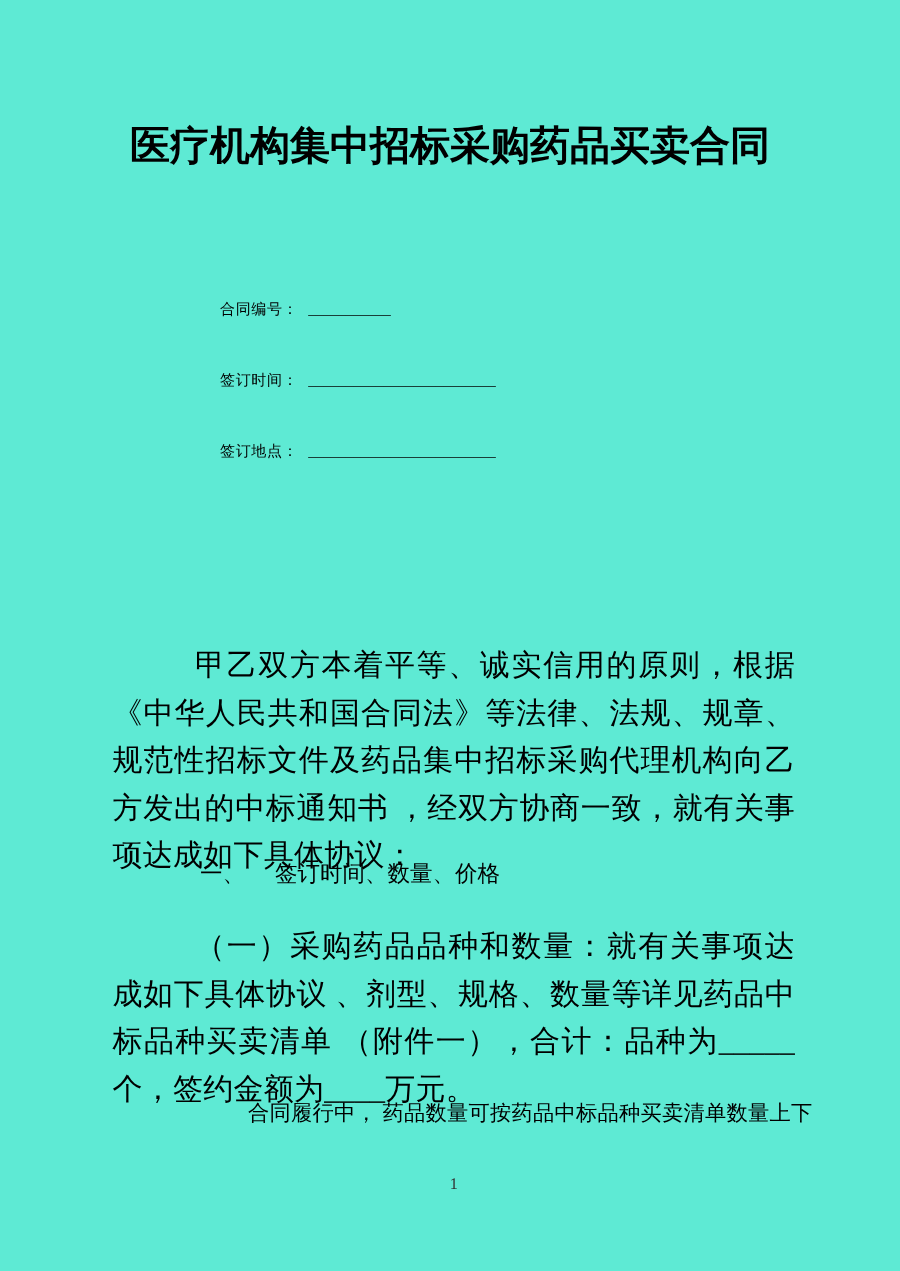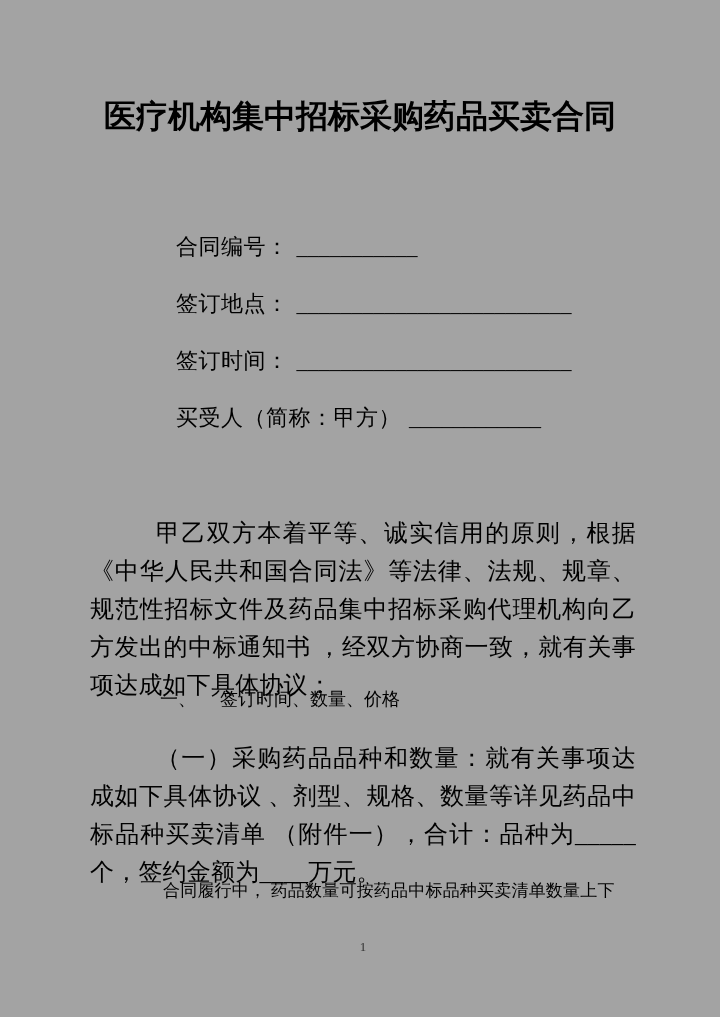--- a/index.html
+++ b/index.html
@@ -4,21 +4,21 @@
 <style>
   html, body {
     margin: 0;
     padding: 0;
     background: #ffffff;
   }
   .page {
     position: relative;
     width: 720px;
     height: 1017px;
-    background: #a3a3a3;
+    background: #5eead4;
     color: #000000;
     font-family: "Liberation Serif", "DejaVu Serif", serif;
     overflow: hidden;
   }
   .doc-title {
     position: absolute;
     top: 94px;
     left: 0;
     width: 720px;
     margin: 0;
@@ -29,21 +29,21 @@
     line-height: 44px;
     letter-spacing: 0px;
     color: #000000;
   }
   .fields {
     position: absolute;
     top: 236px;
     left: 176px;
   }
   .field-row {
-    font-size: 22px;
+    font-size: 12px;
     line-height: 22px;
     height: 22px;
     margin-bottom: 35px;
     white-space: nowrap;
   }
   .field-label {
     letter-spacing: 0.5px;
   }
   .field-blank {
     margin-left: 8px;
@@ -71,21 +71,21 @@
     line-height: 30px;
     white-space: nowrap;
   }
   .section-heading .heading-title { margin-left: 24px; }
   .para-clause1 { top: 739px; text-indent: 66px; }
   .para-clause2 {
     top: 872px;
     text-indent: 73px;
     font-size: 17px;
     width: 560px;
-    text-align: left;
+    text-align: right;
   }
   .page-number {
     position: absolute;
     top: 938px;
     left: 90px;
     width: 546px;
     text-align: center;
     font-size: 13px;
     line-height: 18px;
     color: #333333;
@@ -96,27 +96,24 @@
 
 <div class="page">
 
   <h1 class="doc-title">医疗机构集中招标采购药品买卖合同</h1>
 
   <div class="fields">
     <div class="field-row">
       <span class="field-label">合同编号：</span><span class="field-blank">___________</span>
     </div>
     <div class="field-row">
-      <span class="field-label">签订地点：</span><span class="field-blank">_________________________</span>
-    </div>
-    <div class="field-row">
       <span class="field-label">签订时间：</span><span class="field-blank">_________________________</span>
     </div>
     <div class="field-row">
-      <span class="field-label">买受人（简称：甲方）</span><span class="field-blank">____________</span>
+      <span class="field-label">签订地点：</span><span class="field-blank">_________________________</span>
     </div>
   </div>
 
   <p class="para para-intro">甲乙双方本着平等、诚实信用的原则，根据《中华人民共和国合同法》等法律、法规、规章、规范性招标文件及药品集中招标采购代理机构向乙方发出的中标通知书 ，经双方协商一致，就有关事项达成如下具体协议：</p>
 
   <div class="section-heading">
     <span class="heading-number">一、</span><span class="heading-title">签订时间、数量、价格</span>
   </div>
 
   <p class="para para-clause1">（一）采购药品品种和数量：就有关事项达成如下具体协议 、剂型、规格、数量等详见药品中标品种买卖清单 （附件一），合计：品种为_____个，签约金额为____万元。</p>

